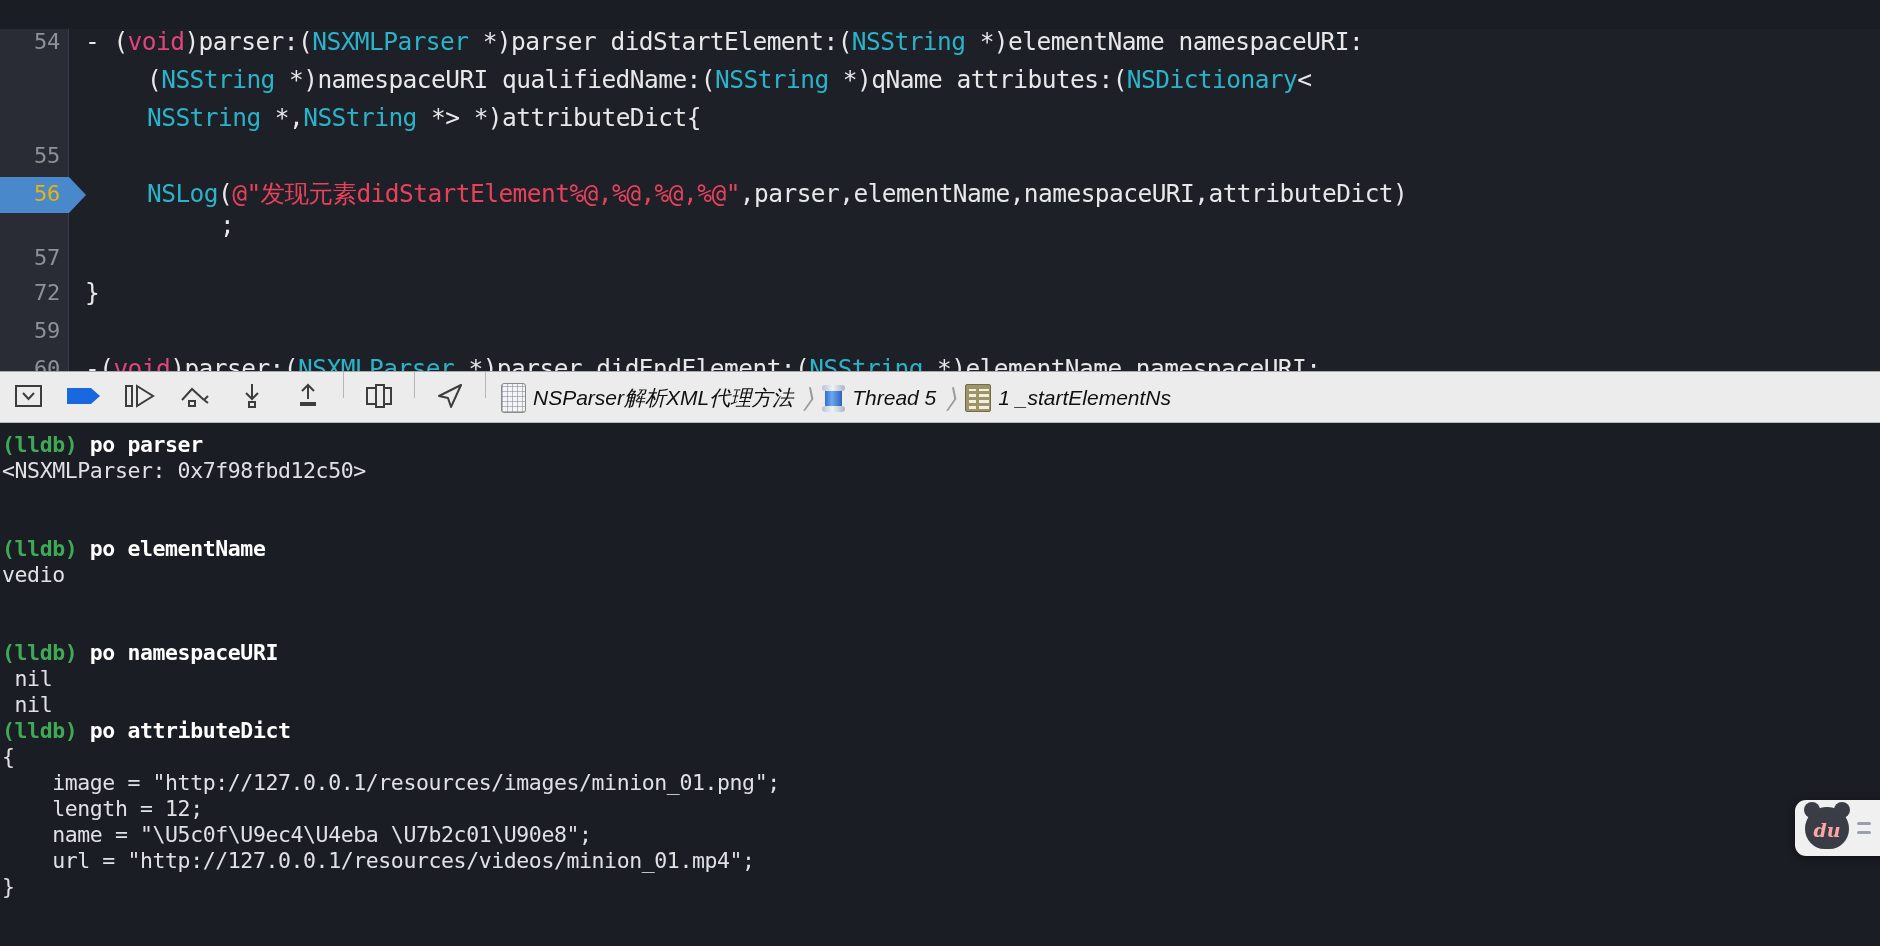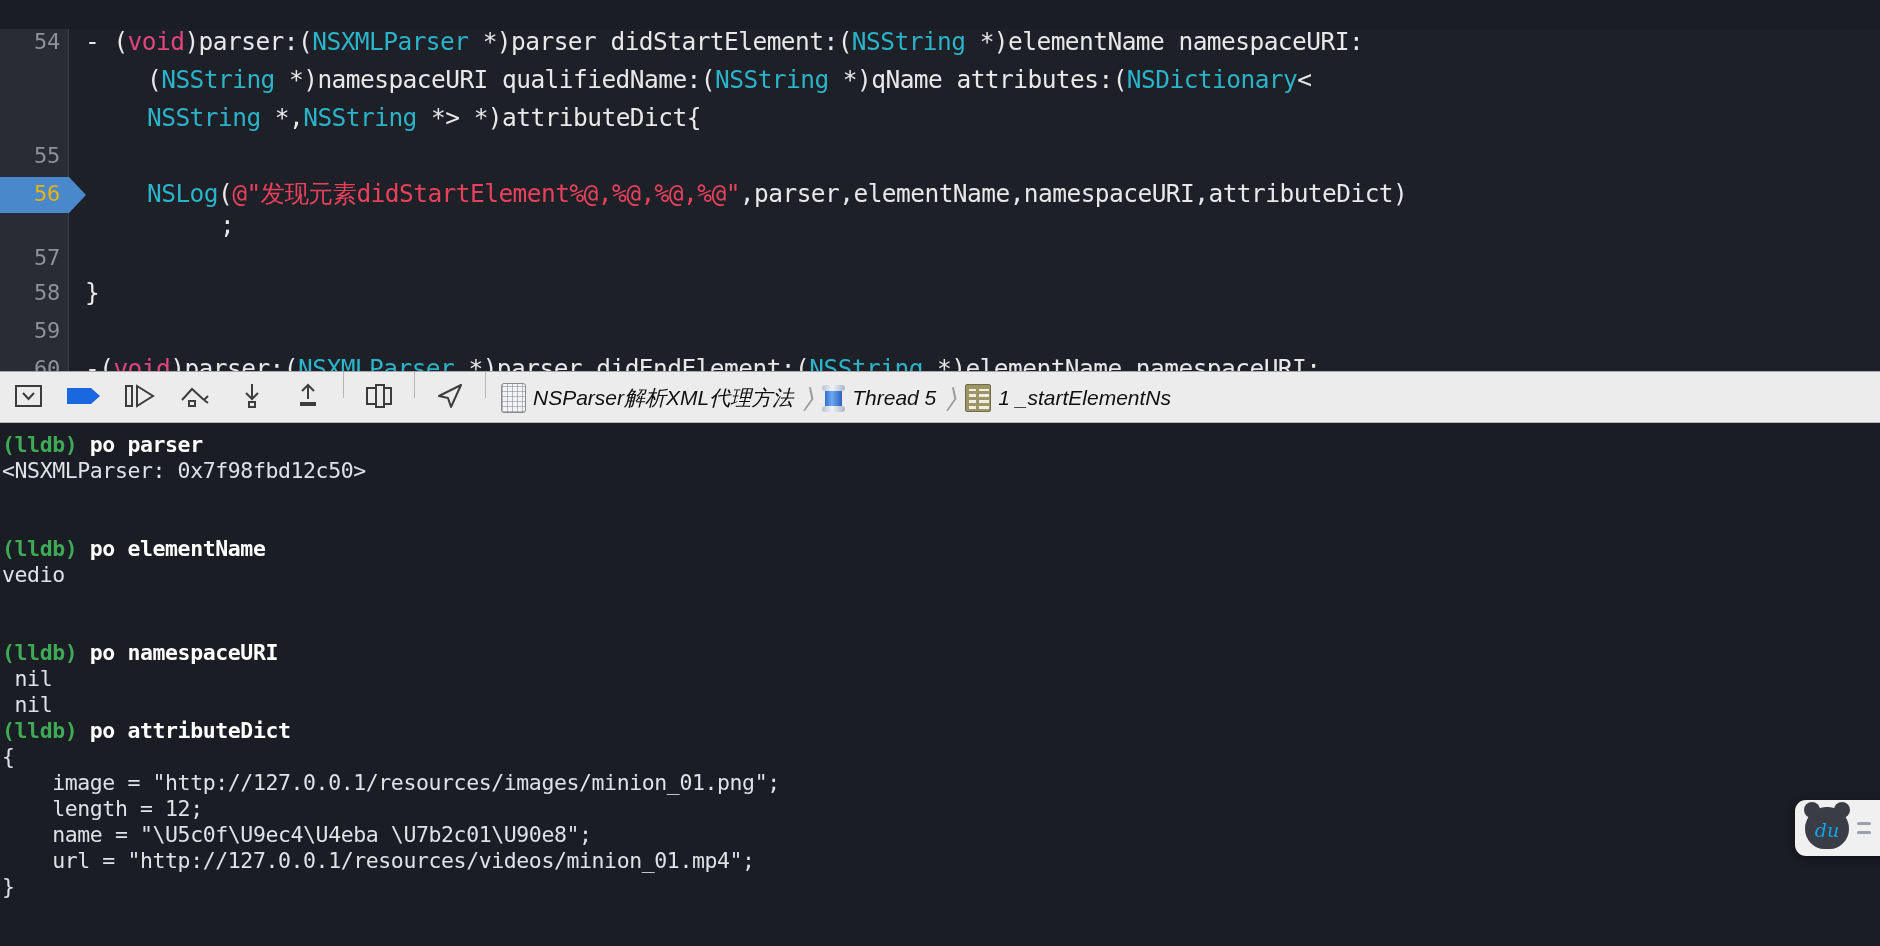--- a/index.html
+++ b/index.html
@@ -202,23 +202,24 @@
     width: 16px; height: 16px;
     background: #3a3d45;
     border-radius: 50%;
   }
   .bear::before { left: -1px; }
   .bear::after  { right: -1px; }
   .bear span {
     font-family: "DejaVu Serif", serif;
     font-style: italic;
     font-size: 19px;
-    color: #0ea5e9;
+    color: #fca5a5;
     position: relative; z-index: 2;
     margin-top: 3px;
+    font-weight: bold;
   }
   .w-lines { display: flex; flex-direction: column; gap: 6px; }
   .w-lines i {
     display: block; width: 14px; height: 3px;
     background: #9aa0ab; border-radius: 2px;
   }
 </style>
 </head>
 <body>
 
@@ -231,21 +232,21 @@
         <div class="ln" style="top: -6px;">54</div>
         <div class="code-line" style="top: -6px; left: 85px;"><span class="tok-plain">- (</span><span class="tok-kw">void</span><span class="tok-plain">)parser:(</span><span class="tok-type">NSXMLParser</span><span class="tok-plain"> *)parser didStartElement:(</span><span class="tok-type">NSString</span><span class="tok-plain"> *)elementName namespaceURI:</span></div>
         <div class="code-line" style="top: 32px; left: 147px;"><span class="tok-plain">(</span><span class="tok-type">NSString</span><span class="tok-plain"> *)namespaceURI qualifiedName:(</span><span class="tok-type">NSString</span><span class="tok-plain"> *)qName attributes:(</span><span class="tok-type">NSDictionary</span><span class="tok-plain">&lt;</span></div>
         <div class="code-line" style="top: 70px; left: 147px;"><span class="tok-type">NSString</span><span class="tok-plain"> *,</span><span class="tok-type">NSString</span><span class="tok-plain"> *&gt; *)attributeDict{</span></div>
         <div class="ln" style="top: 108px;">55</div>
         <div class="bp-marker" style="top: 148px;"></div>
         <div class="ln active" style="top: 146px;">56</div>
         <div class="code-line" style="top: 146px; left: 147px;"><span class="tok-type">NSLog</span><span class="tok-plain">(</span><span class="tok-str">@"发现元素didStartElement%@,%@,%@,%@"</span><span class="tok-plain">,parser,elementName,namespaceURI,attributeDict)</span></div>
         <div class="code-line" style="top: 178px; left: 220px;"><span class="tok-plain">;</span></div>
         <div class="ln" style="top: 210px;">57</div>
-        <div class="ln" style="top: 245px;">58</div>
+        <div class="ln" style="top: 245px;">72</div>
         <div class="code-line" style="top: 245px; left: 85px;"><span class="tok-plain">}</span></div>
         <div class="ln" style="top: 283px;">59</div>
         <div class="ln" style="top: 321px;">60</div>
         <div class="code-line" style="top: 321px; left: 85px;"><span class="tok-plain">-(</span><span class="tok-kw">void</span><span class="tok-plain">)parser:(</span><span class="tok-type">NSXMLParser</span><span class="tok-plain"> *)parser didEndElement:(</span><span class="tok-type">NSString</span><span class="tok-plain"> *)elementName namespaceURI:</span></div>
       </div>
   </div>
 
   <div class="debug-bar">
 
     <div class="tb-btn">

